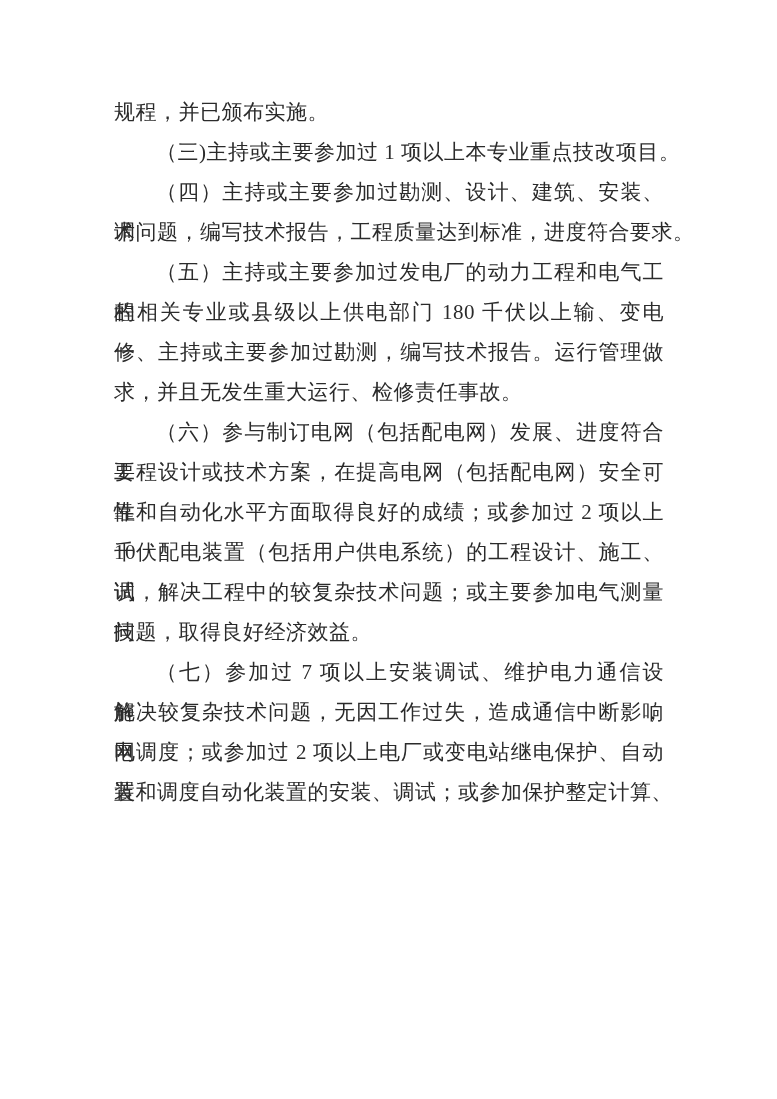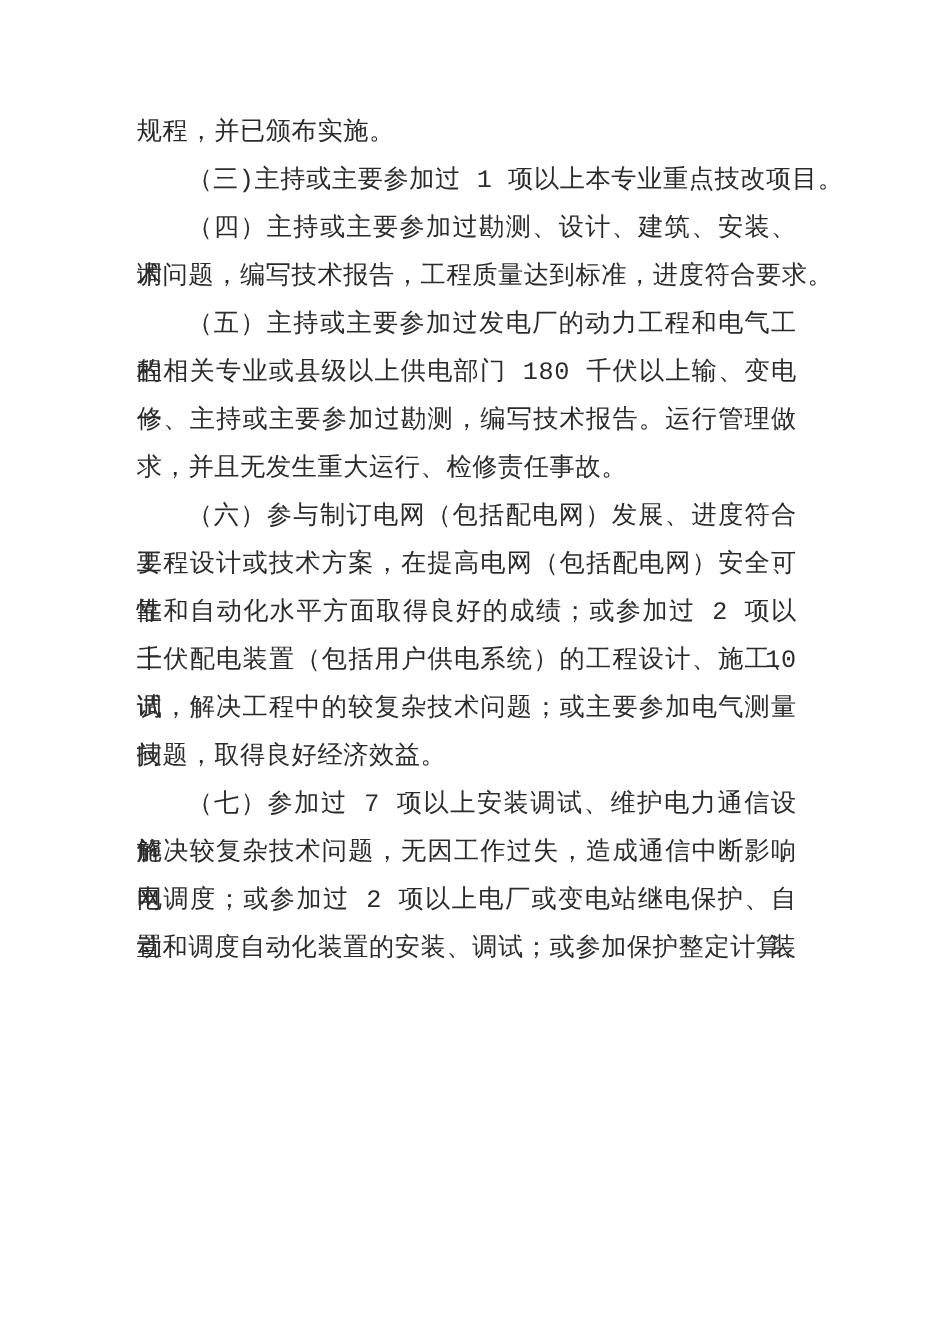--- a/index.html
+++ b/index.html
@@ -6,21 +6,21 @@
     margin: 0;
     padding: 0;
     background: #ffffff;
   }
   .page {
     position: relative;
     width: 777px;
     height: 1099px;
     background: #ffffff;
     overflow: hidden;
-    font-family: Liberation Mono, monospace;
+    font-family: Liberation Serif, serif;
   }
   .text-block {
     position: absolute;
     left: 114px;
     top: 92px;
     width: 550px;
     color: #2b2b2b;
     font-size: 21px;
     line-height: 40px;
   }

